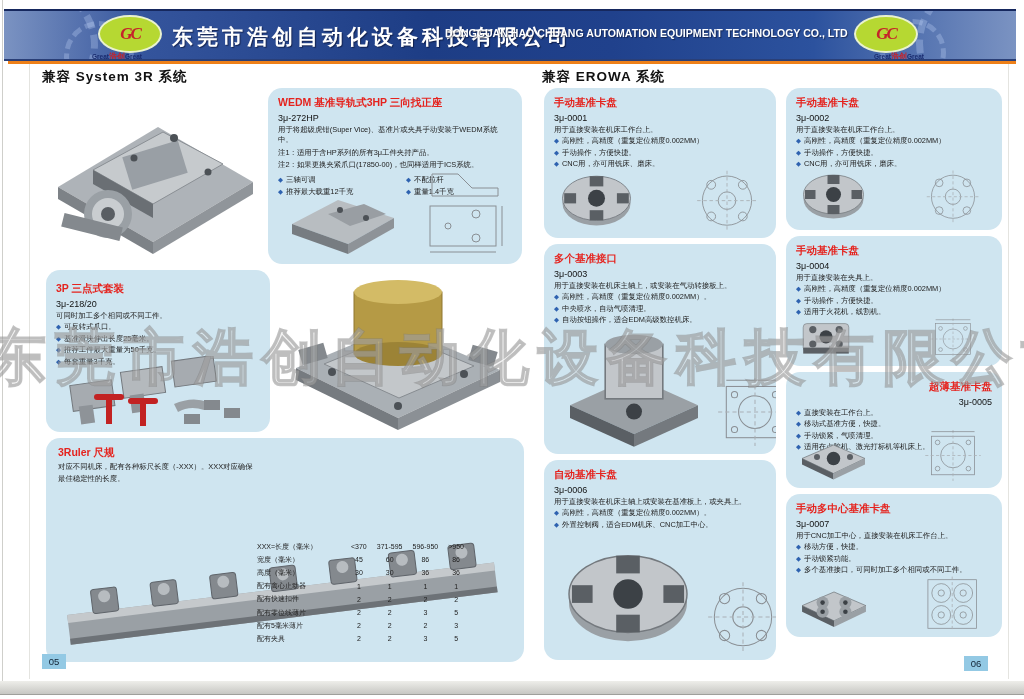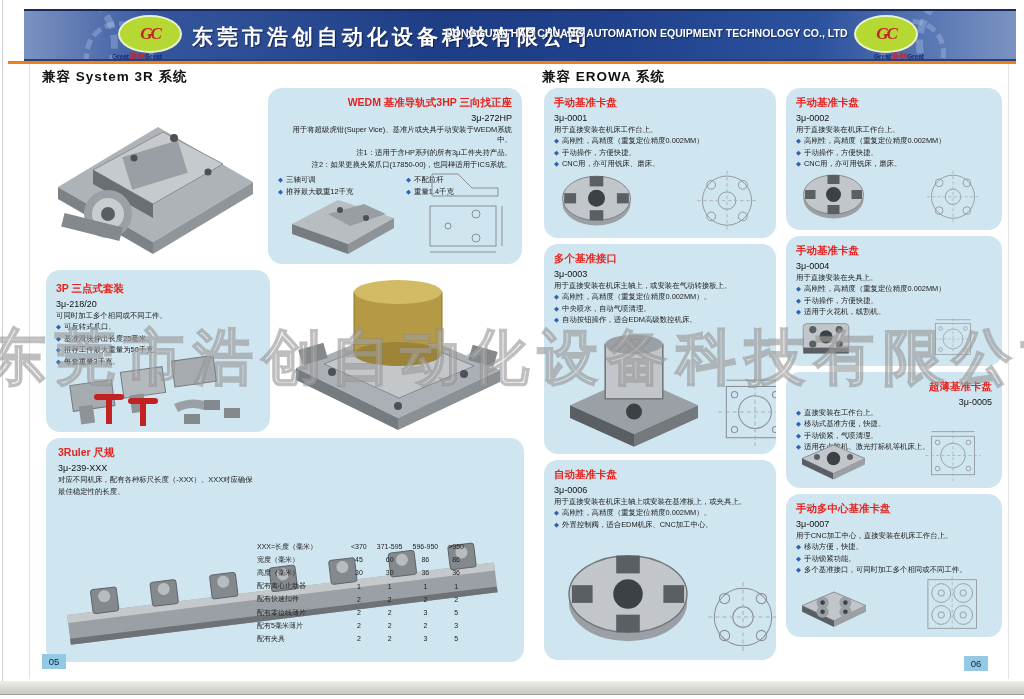--- a/index.html
+++ b/index.html
@@ -10,21 +10,21 @@
   }
   
   .edge-line-left{position:absolute;left:2px;top:0;bottom:16px;width:1px;background:#cfcfcb;}
   .edge-line-left2{position:absolute;left:29px;top:60px;bottom:20px;width:1px;background:#e4e4e0;}
   .edge-line-right{position:absolute;right:15px;top:60px;bottom:20px;width:1px;background:#e4e4e0;}
   .edge-bottom{position:absolute;left:0;right:0;top:681px;height:13px;
     background:linear-gradient(#eeeeea,#c7c7c3);}
   .edge-bottom-line{position:absolute;left:0;right:0;top:694px;height:1px;background:#9f9f9b;}
 
   
-  .hdr{position:absolute;left:24px;right:8px;top:9px;height:48px;
+  .hdr{position:absolute;left:4px;right:8px;top:9px;height:48px;
     background:linear-gradient(90deg,#7b93c2 0%,#34549c 14%,#1d3d85 42%,#20418c 60%,#2c529e 80%,#7b93c2 100%);
     border-top:2px solid #16285e;border-bottom:2px solid #2a3f77;overflow:hidden;}
   .gear{position:absolute;border-radius:50%;border:7px dashed rgba(205,222,255,.28);}
   .gear.g1{left:-30px;top:-28px;width:110px;height:110px;}
   .gear.g2{left:60px;top:10px;width:60px;height:60px;border-width:5px;}
   .gear.g3{right:-24px;top:-30px;width:110px;height:110px;}
   .gear.g4{right:70px;top:8px;width:56px;height:56px;border-width:5px;}
   .gc-logo{position:absolute;width:60px;height:34px;border-radius:50%;
     background:#b6d832;border:2px solid #e9f2cf;display:flex;align-items:center;justify-content:center;}
   .gc-logo span{color:#c5232a;font-weight:bold;font-style:italic;font-size:17px;
@@ -52,21 +52,21 @@
   .bluebox{background:#cfe5f0;border-radius:14px;position:relative;overflow:hidden;}
 
   .pbox-title{color:#e5231e;font-weight:bold;font-size:10.5px;}
   .pbox-model{font-size:9px;color:#111;margin-top:3px;}
   .pbox-desc{font-size:7.4px;color:#222;margin-top:2px;line-height:1.4;}
   .pbox-bullet{font-size:7.4px;color:#222;margin-top:1px;display:flex;gap:3px;line-height:1.35;}
   .diamond{color:#2e62b0;font-size:6.5px;line-height:1.6;}
 
   
   #vice-photo{position:absolute;left:6px;top:26px;width:230px;height:172px;}
-  #wedm-box{position:absolute;left:236px;top:22px;width:254px;height:176px;padding:8px 10px;box-sizing:border-box;text-align:right;}
+  #wedm-box{position:absolute;left:236px;top:22px;width:254px;height:176px;padding:8px 10px;box-sizing:border-box;}
   #wedm-bullets{display:grid;grid-template-columns:128px 110px;margin-top:4px;}
   #wedm-photo{position:absolute;left:10px;bottom:6px;width:128px;height:74px;}
   #wedm-draw{position:absolute;right:8px;bottom:4px;width:100px;height:98px;}
 
   #p3-box{position:absolute;left:14px;top:204px;width:224px;height:162px;padding:12px 10px;box-sizing:border-box;}
   #p3-kit{position:absolute;left:8px;bottom:2px;width:206px;height:74px;}
   #fixture-photo{position:absolute;left:240px;top:202px;width:250px;height:166px;}
 
   #ruler-box{position:absolute;left:14px;top:372px;width:478px;height:224px;padding:8px 12px;box-sizing:border-box;}
   #ruler-photo{position:absolute;left:6px;top:64px;width:470px;height:152px;}
@@ -247,21 +247,20 @@
       <circle cx="60" cy="104" r="4" fill="#4c5156"></circle>
       <circle cx="192" cy="106" r="4" fill="#4c5156"></circle>
       <circle cx="126" cy="138" r="4" fill="#4c5156"></circle>
       <rect x="28" y="78" width="26" height="16" fill="#84898e" transform="rotate(-16 41 86)"></rect>
       <rect x="198" y="80" width="26" height="16" fill="#84898e" transform="rotate(16 211 88)"></rect>
     </svg>
   </div>
 
   <div id="ruler-box" class="bluebox">
     <div class="pbox-title">3Ruler 尺规</div>
-    <div class="pbox-model">3μ-239-XXX</div>
     <div class="pbox-desc">对应不同机床，配有各种标尺长度（-XXX）。XXX对应确保</div>
     <div class="pbox-desc">最佳稳定性的长度。</div>
     <div id="ruler-photo">
       <svg viewBox="0 0 470 152" width="470" height="152">
         <g transform="rotate(-7 235 90)">
           <rect x="14" y="86" width="430" height="30" fill="#9aa0a5"></rect>
           <rect x="14" y="86" width="430" height="8" fill="#c5c9cc"></rect>
           <rect x="14" y="110" width="430" height="6" fill="#6d7277"></rect>
           <g fill="#84898e" stroke="#5f646a" stroke-width="1">
             <rect x="40" y="64" width="26" height="24" rx="3"></rect>

